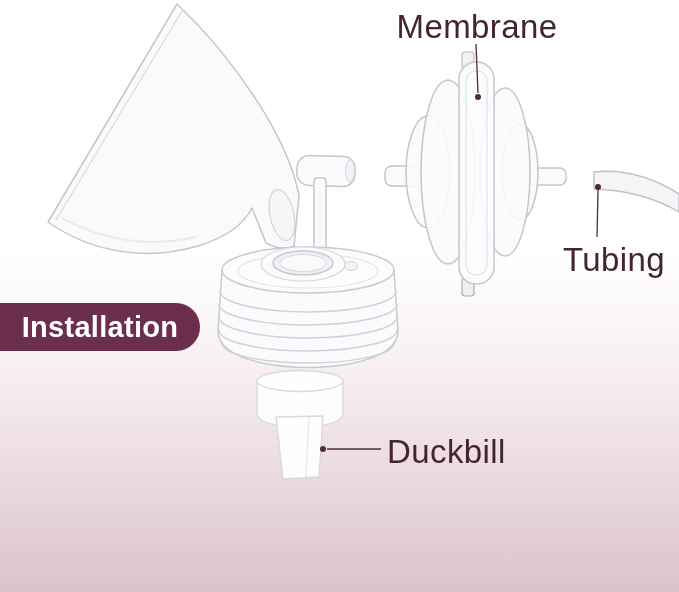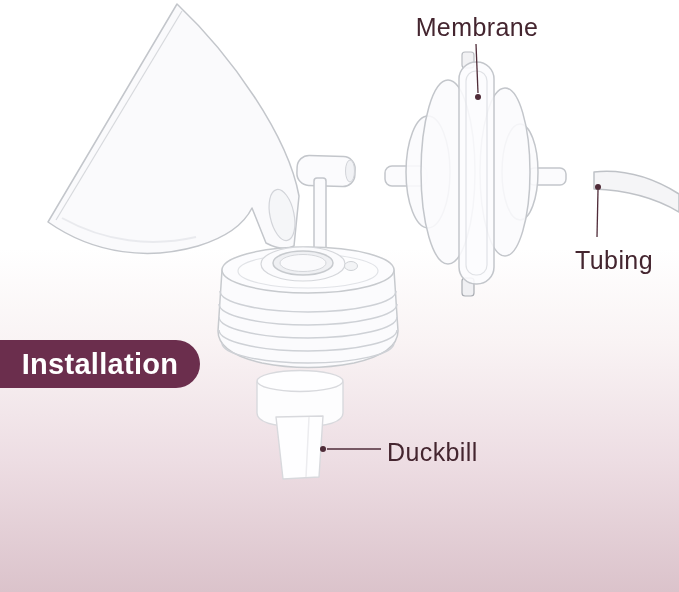--- a/index.html
+++ b/index.html
@@ -3,31 +3,31 @@
 <meta charset="utf-8">
 <style>
   html,body{margin:0;padding:0;background:#fff;}
   .stage{
     position:relative;width:679px;height:592px;overflow:hidden;
     background:linear-gradient(180deg,#ffffff 0%,#ffffff 42%,#f9f3f4 58%,#eddde3 78%,#dbc3cb 100%);
     font-family:"Liberation Sans",sans-serif;
   }
   .diagram-svg{position:absolute;left:0;top:0;width:679px;height:592px;}
   .callout{
-    position:absolute;color:#44252f;font-size:25px;letter-spacing:.4px;
+    position:absolute;color:#44252f;font-size:33px;letter-spacing:.4px;
     white-space:nowrap;font-weight:400;
   }
   .callout.membrane{left:477px;top:27px;transform:translate(-50%,-50%);}
   .callout.tubing{left:614px;top:260px;transform:translate(-50%,-50%);}
   .callout.duckbill{left:387px;top:452px;transform:translateY(-50%);}
   .badge{
     position:absolute;left:0;top:303px;width:200px;height:48px;
     background:#6b2e4d;border-radius:0 26px 26px 0;
     color:#ffffff;font-weight:700;font-size:29px;letter-spacing:.3px;
-    display:flex;align-items:center;justify-content:center;margin-top:37px;
+    display:flex;align-items:center;justify-content:center;
   }
 </style>
 </head>
 <body>
 
 <div class="stage">
 
   <svg class="diagram-svg" viewBox="0 0 679 592" xmlns="http://www.w3.org/2000/svg">
 
     <g stroke="#c3c6cb" stroke-width="1.5" fill="#fafafc" stroke-linejoin="round">

